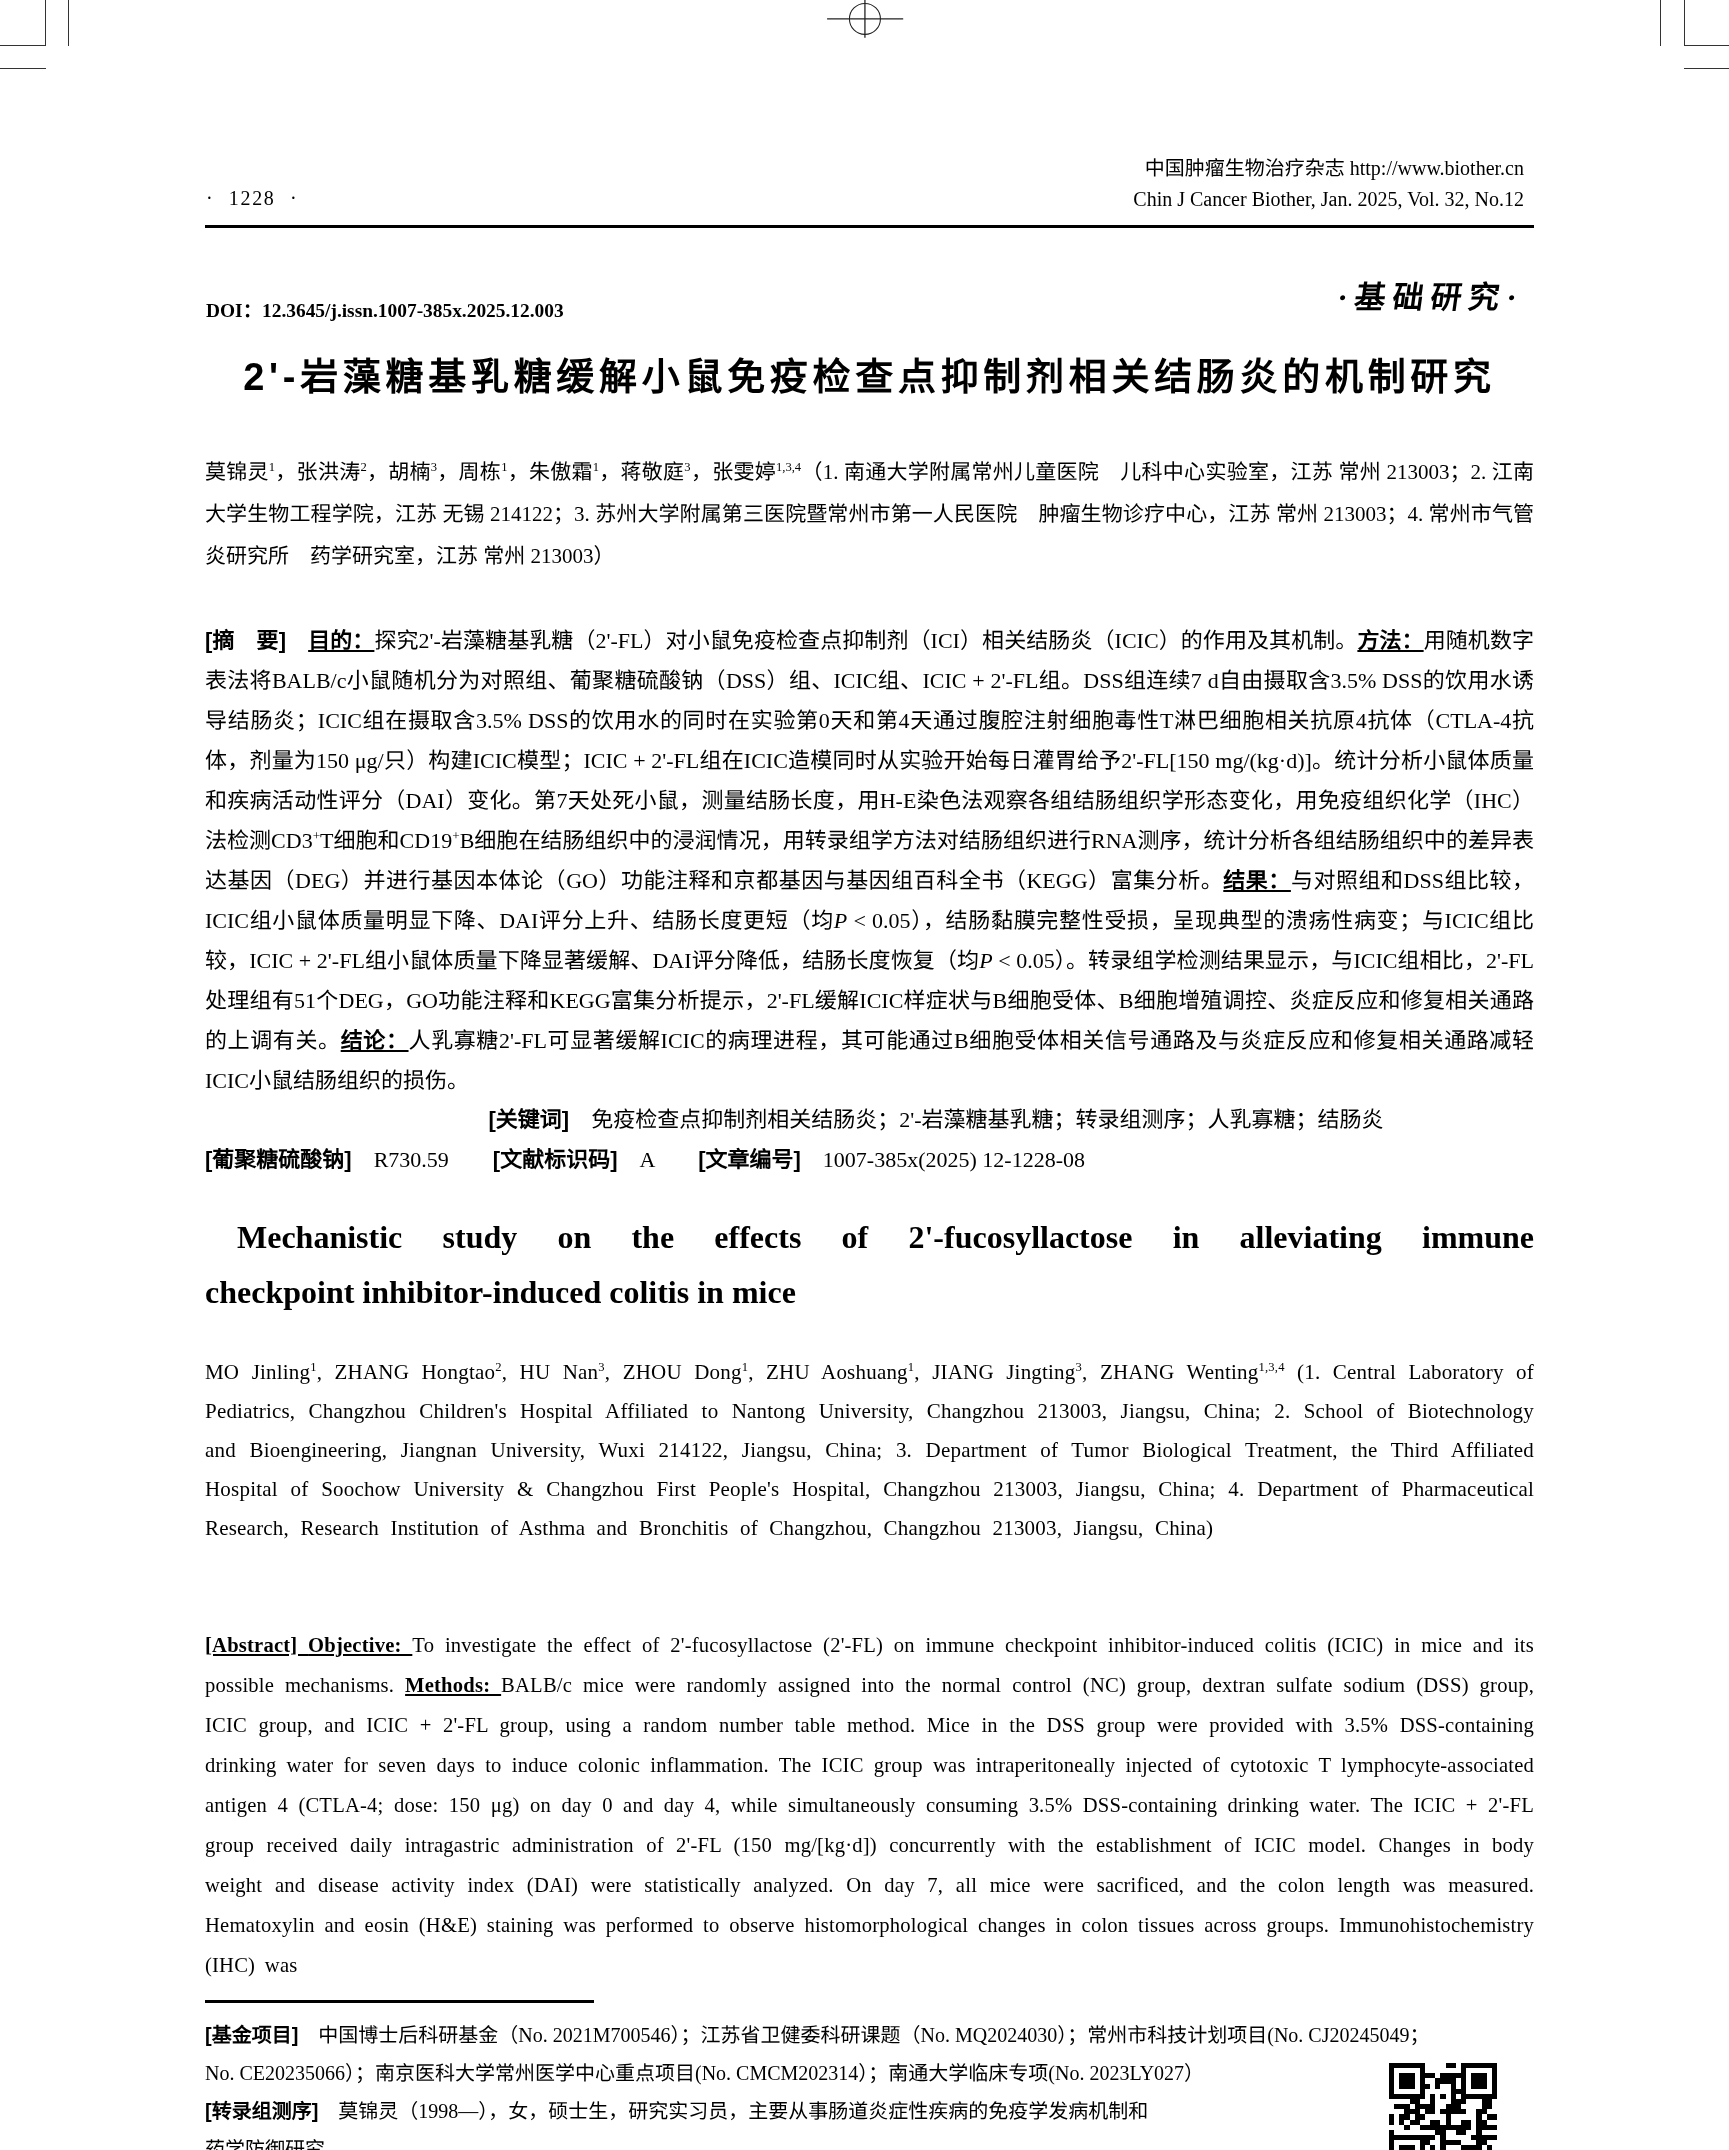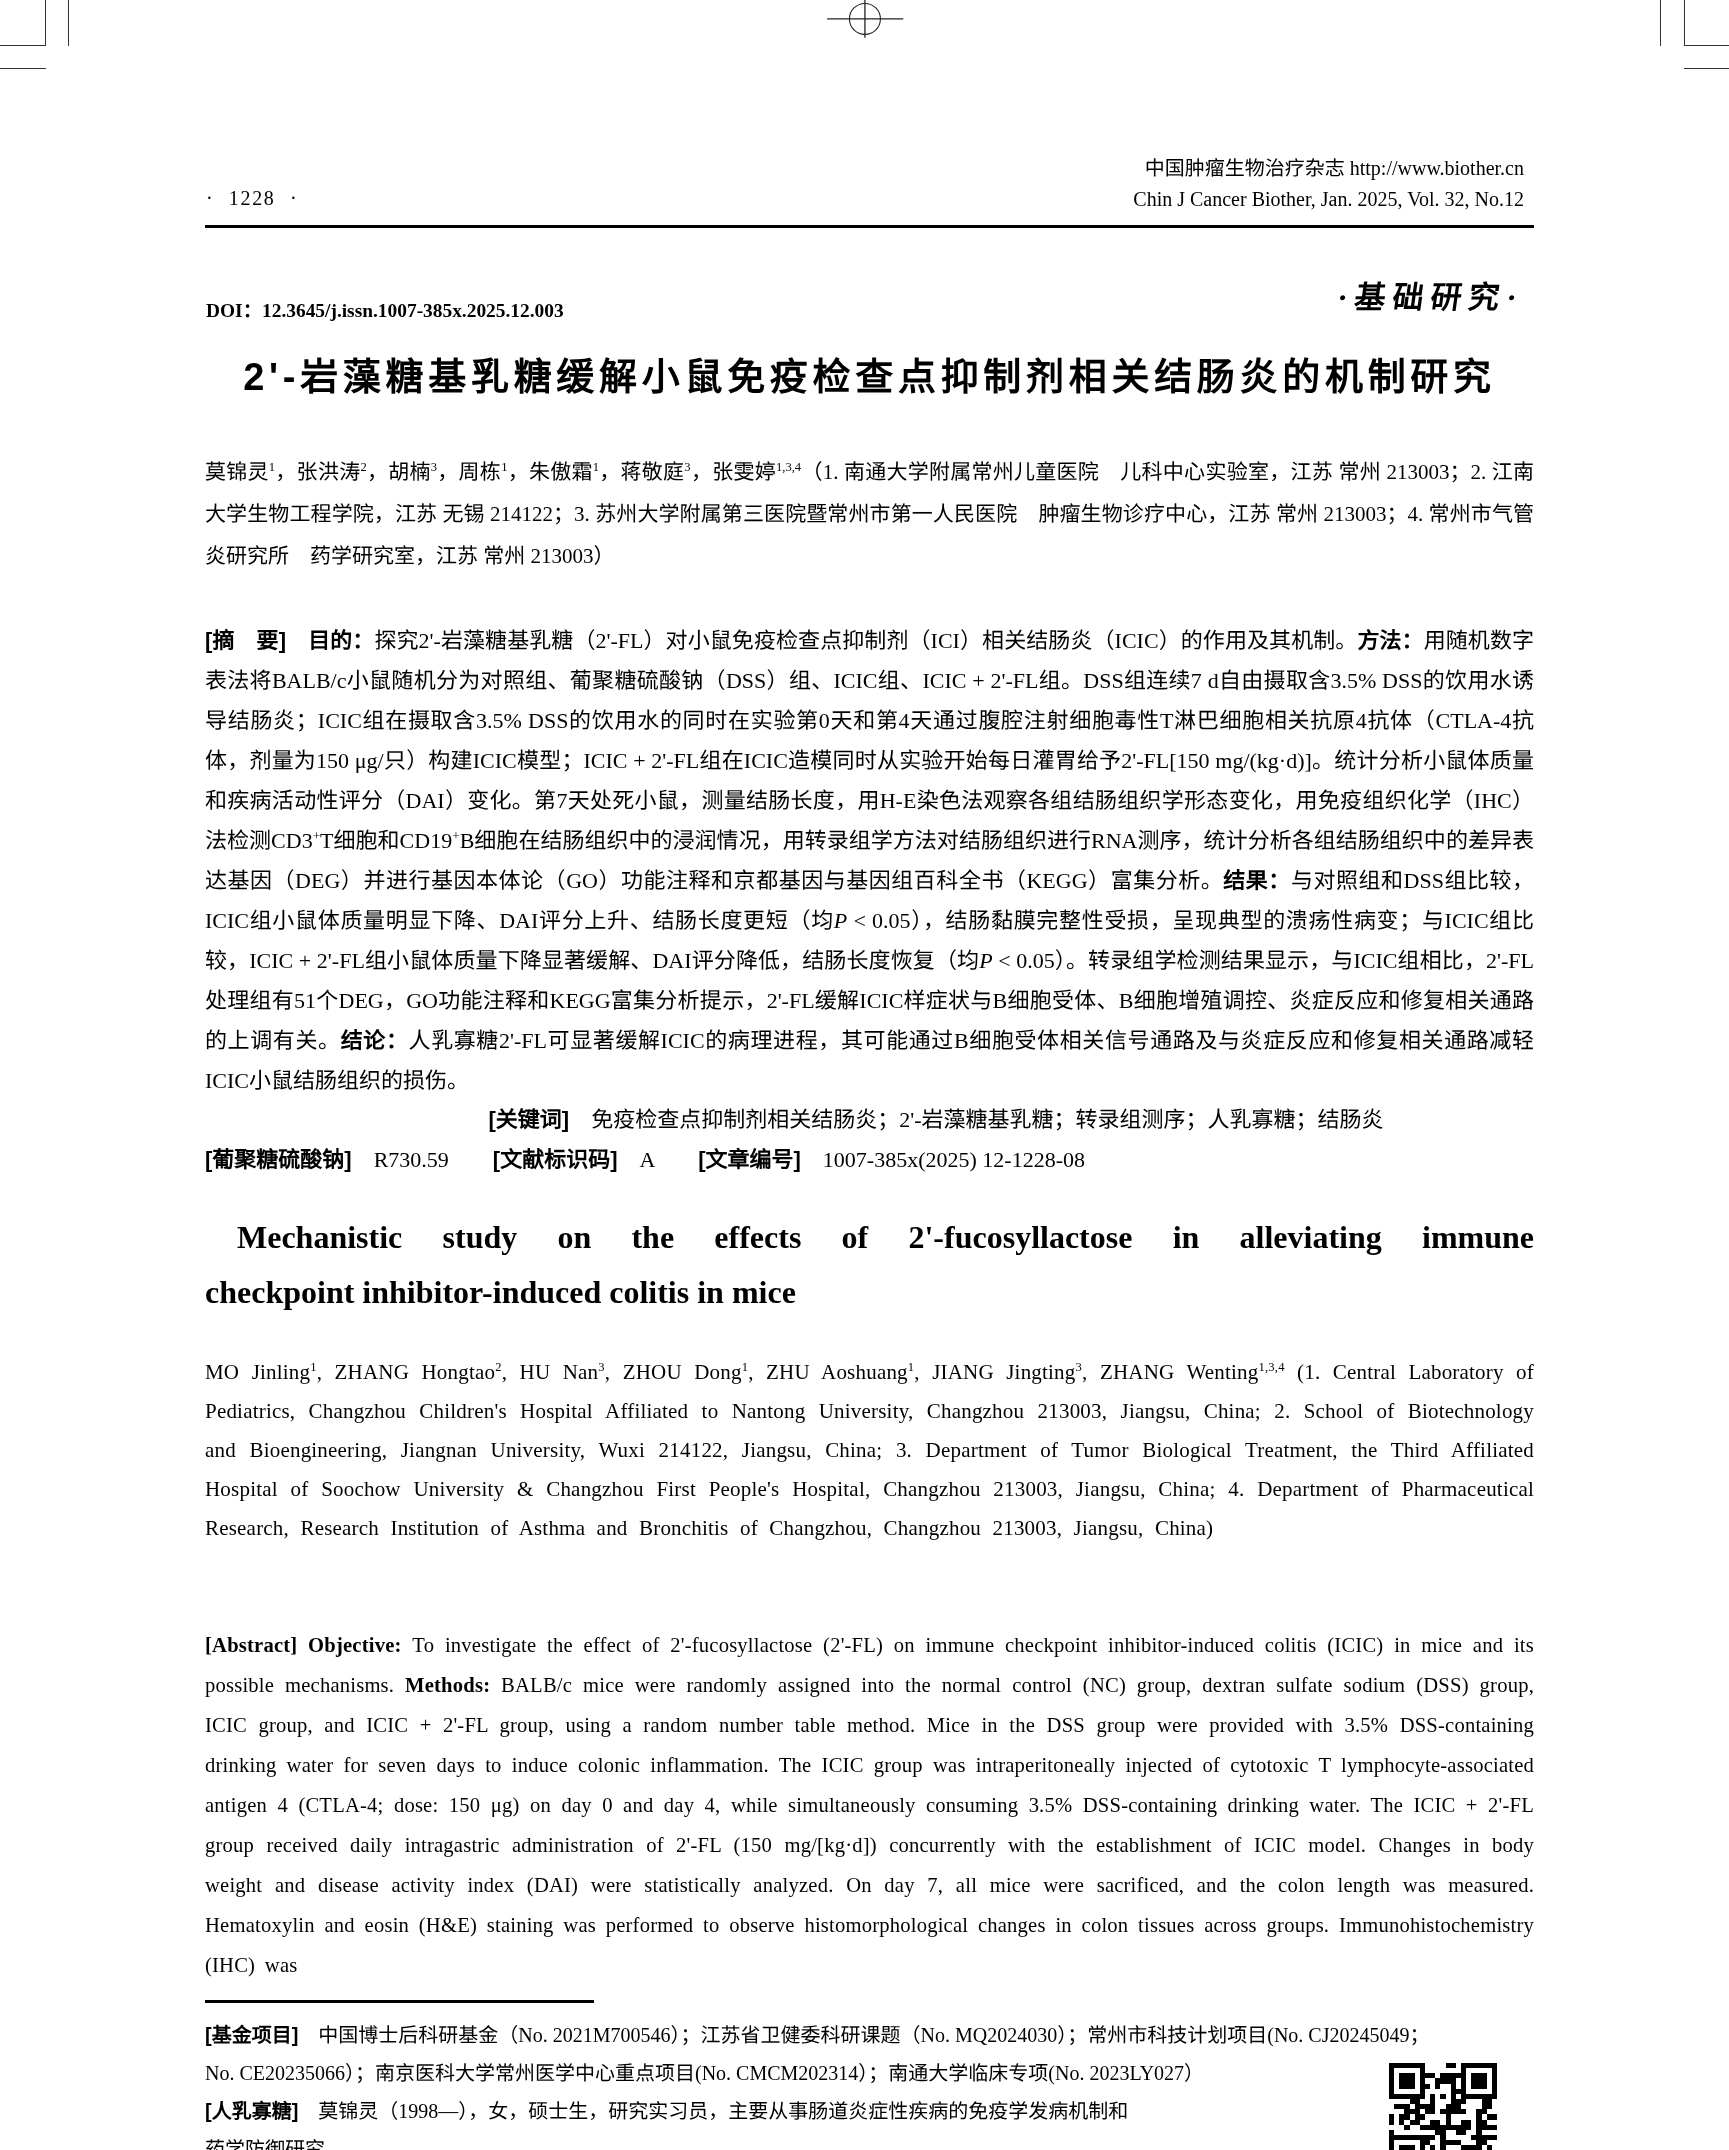--- a/index.html
+++ b/index.html
@@ -1,21 +1,21 @@
 <!DOCTYPE html>
 <html lang="zh-CN" style="font-size:6.9px"><head>
 <meta charset="utf-8">
 <style>
   html,body{margin:0;padding:0;background:#ffffff;}
   .page{position:relative;width:1730px;height:2389px;background:#fff;color:#000;overflow:hidden;}
   .abs{position:absolute;}
   .serif{font-family:"Liberation Serif","DejaVu Serif",serif;}
   .sans{font-family:"Liberation Sans","DejaVu Sans",sans-serif;}
   .jus{text-align:justify;text-justify:inter-ideograph;}
-  .b{font-weight:700;}
+  .b{font-weight:700;text-decoration:underline;}
   .i{font-style:italic;}
   .hei-b{font-weight:700;font-family:"Liberation Sans","DejaVu Sans",sans-serif;}
   .sup{vertical-align:super;font-size:60%;line-height:0;}
   .mark{position:absolute;background:#333;}
   
   .pageno{left:206px;top:187px;font-size:20px;letter-spacing:1.7px;word-spacing:7.7px;}
   .jline{right:206px;top:152px;font-size:20px;}
   .iline{right:206px;top:188px;font-size:20px;}
   .hrule{left:205px;top:225px;width:1329px;height:3.4px;background:#000;}
   .doi{left:206px;top:294px;font-size:19.4px;font-weight:700;}
@@ -80,21 +80,21 @@
   <div class="abs ttl-en">
     <div class="l1">Mechanistic study on the effects of 2'-fucosyllactose in alleviating immune</div>
     <div class="l2">checkpoint inhibitor-induced colitis in mice</div>
   </div>
   <div class="abs auth-en jus"><span>MO Jinling</span><span class="sup">1</span><span>, ZHANG Hongtao</span><span class="sup">2</span><span>, HU Nan</span><span class="sup">3</span><span>, ZHOU Dong</span><span class="sup">1</span><span>, ZHU Aoshuang</span><span class="sup">1</span><span>, JIANG Jingting</span><span class="sup">3</span><span>, ZHANG Wenting</span><span class="sup">1,3,4</span><span> (1. Central Laboratory of Pediatrics, Changzhou Children's Hospital Affiliated to Nantong University, Changzhou 213003, Jiangsu, China; 2. School of Biotechnology and Bioengineering, Jiangnan University, Wuxi 214122, Jiangsu, China; 3. Department of Tumor Biological Treatment, the Third Affiliated Hospital of Soochow University &amp; Changzhou First People's Hospital, Changzhou 213003, Jiangsu, China; 4. Department of Pharmaceutical Research, Research Institution of Asthma and Bronchitis of Changzhou, Changzhou 213003, Jiangsu, China)</span></div>
   <div class="abs abs-en jus"><span class="b">[Abstract]  </span><span class="b">Objective: </span><span>To investigate the effect of 2'-fucosyllactose (2'-FL) on immune checkpoint inhibitor-induced colitis (ICIC) in mice and its possible mechanisms. </span><span class="b">Methods: </span><span>BALB/c mice were randomly assigned into the normal control (NC) group, dextran sulfate sodium (DSS) group, ICIC group, and ICIC + 2'-FL group, using a random number table method. Mice in the DSS group were provided with 3.5% DSS-containing drinking water for seven days to induce colonic inflammation. The ICIC group was intraperitoneally injected of cytotoxic T lymphocyte-associated antigen 4 (CTLA-4; dose: 150 μg) on day 0 and day 4, while simultaneously consuming 3.5% DSS-containing drinking water. The ICIC + 2'-FL group received daily intragastric administration of 2'-FL (150 mg/[kg·d]) concurrently with the establishment of ICIC model. Changes in body weight and disease activity index (DAI) were statistically analyzed. On day 7, all mice were sacrificed, and the colon length was measured. Hematoxylin and eosin (H&amp;E) staining was performed to observe histomorphological changes in colon tissues across groups. Immunohistochemistry (IHC) was</span></div>
 
   <div class="abs frule"></div>
   <div class="abs fline f1"><span class="hei-b">[基金项目]</span><span>　中国博士后科研基金（No. 2021M700546）；江苏省卫健委科研课题（No. MQ2024030）；常州市科技计划项目(No. CJ20245049；</span></div>
   <div class="abs fline f2"><span>No. CE20235066）；南京医科大学常州医学中心重点项目(No. CMCM202314）；南通大学临床专项(No. 2023LY027）</span></div>
-  <div class="abs fline f3"><span class="hei-b">[人乳寡糖]</span><span>　莫锦灵（1998—），女，硕士生，研究实习员，主要从事肠道炎症性疾病的免疫学发病机制和</span></div>
+  <div class="abs fline f3"><span class="hei-b">[转录组测序]</span><span>　莫锦灵（1998—），女，硕士生，研究实习员，主要从事肠道炎症性疾病的免疫学发病机制和</span></div>
   <div class="abs fline f4"><span>药学防御研究</span></div>
 
   <div class="abs qr"><svg xmlns="http://www.w3.org/2000/svg" width="108" height="108" viewBox="0 0 21 21" shape-rendering="crispEdges">
         <rect x="0" y="0" width="1" height="1"></rect>
         <rect x="1" y="0" width="1" height="1"></rect>
         <rect x="2" y="0" width="1" height="1"></rect>
         <rect x="3" y="0" width="1" height="1"></rect>
         <rect x="4" y="0" width="1" height="1"></rect>
         <rect x="5" y="0" width="1" height="1"></rect>
         <rect x="6" y="0" width="1" height="1"></rect>

